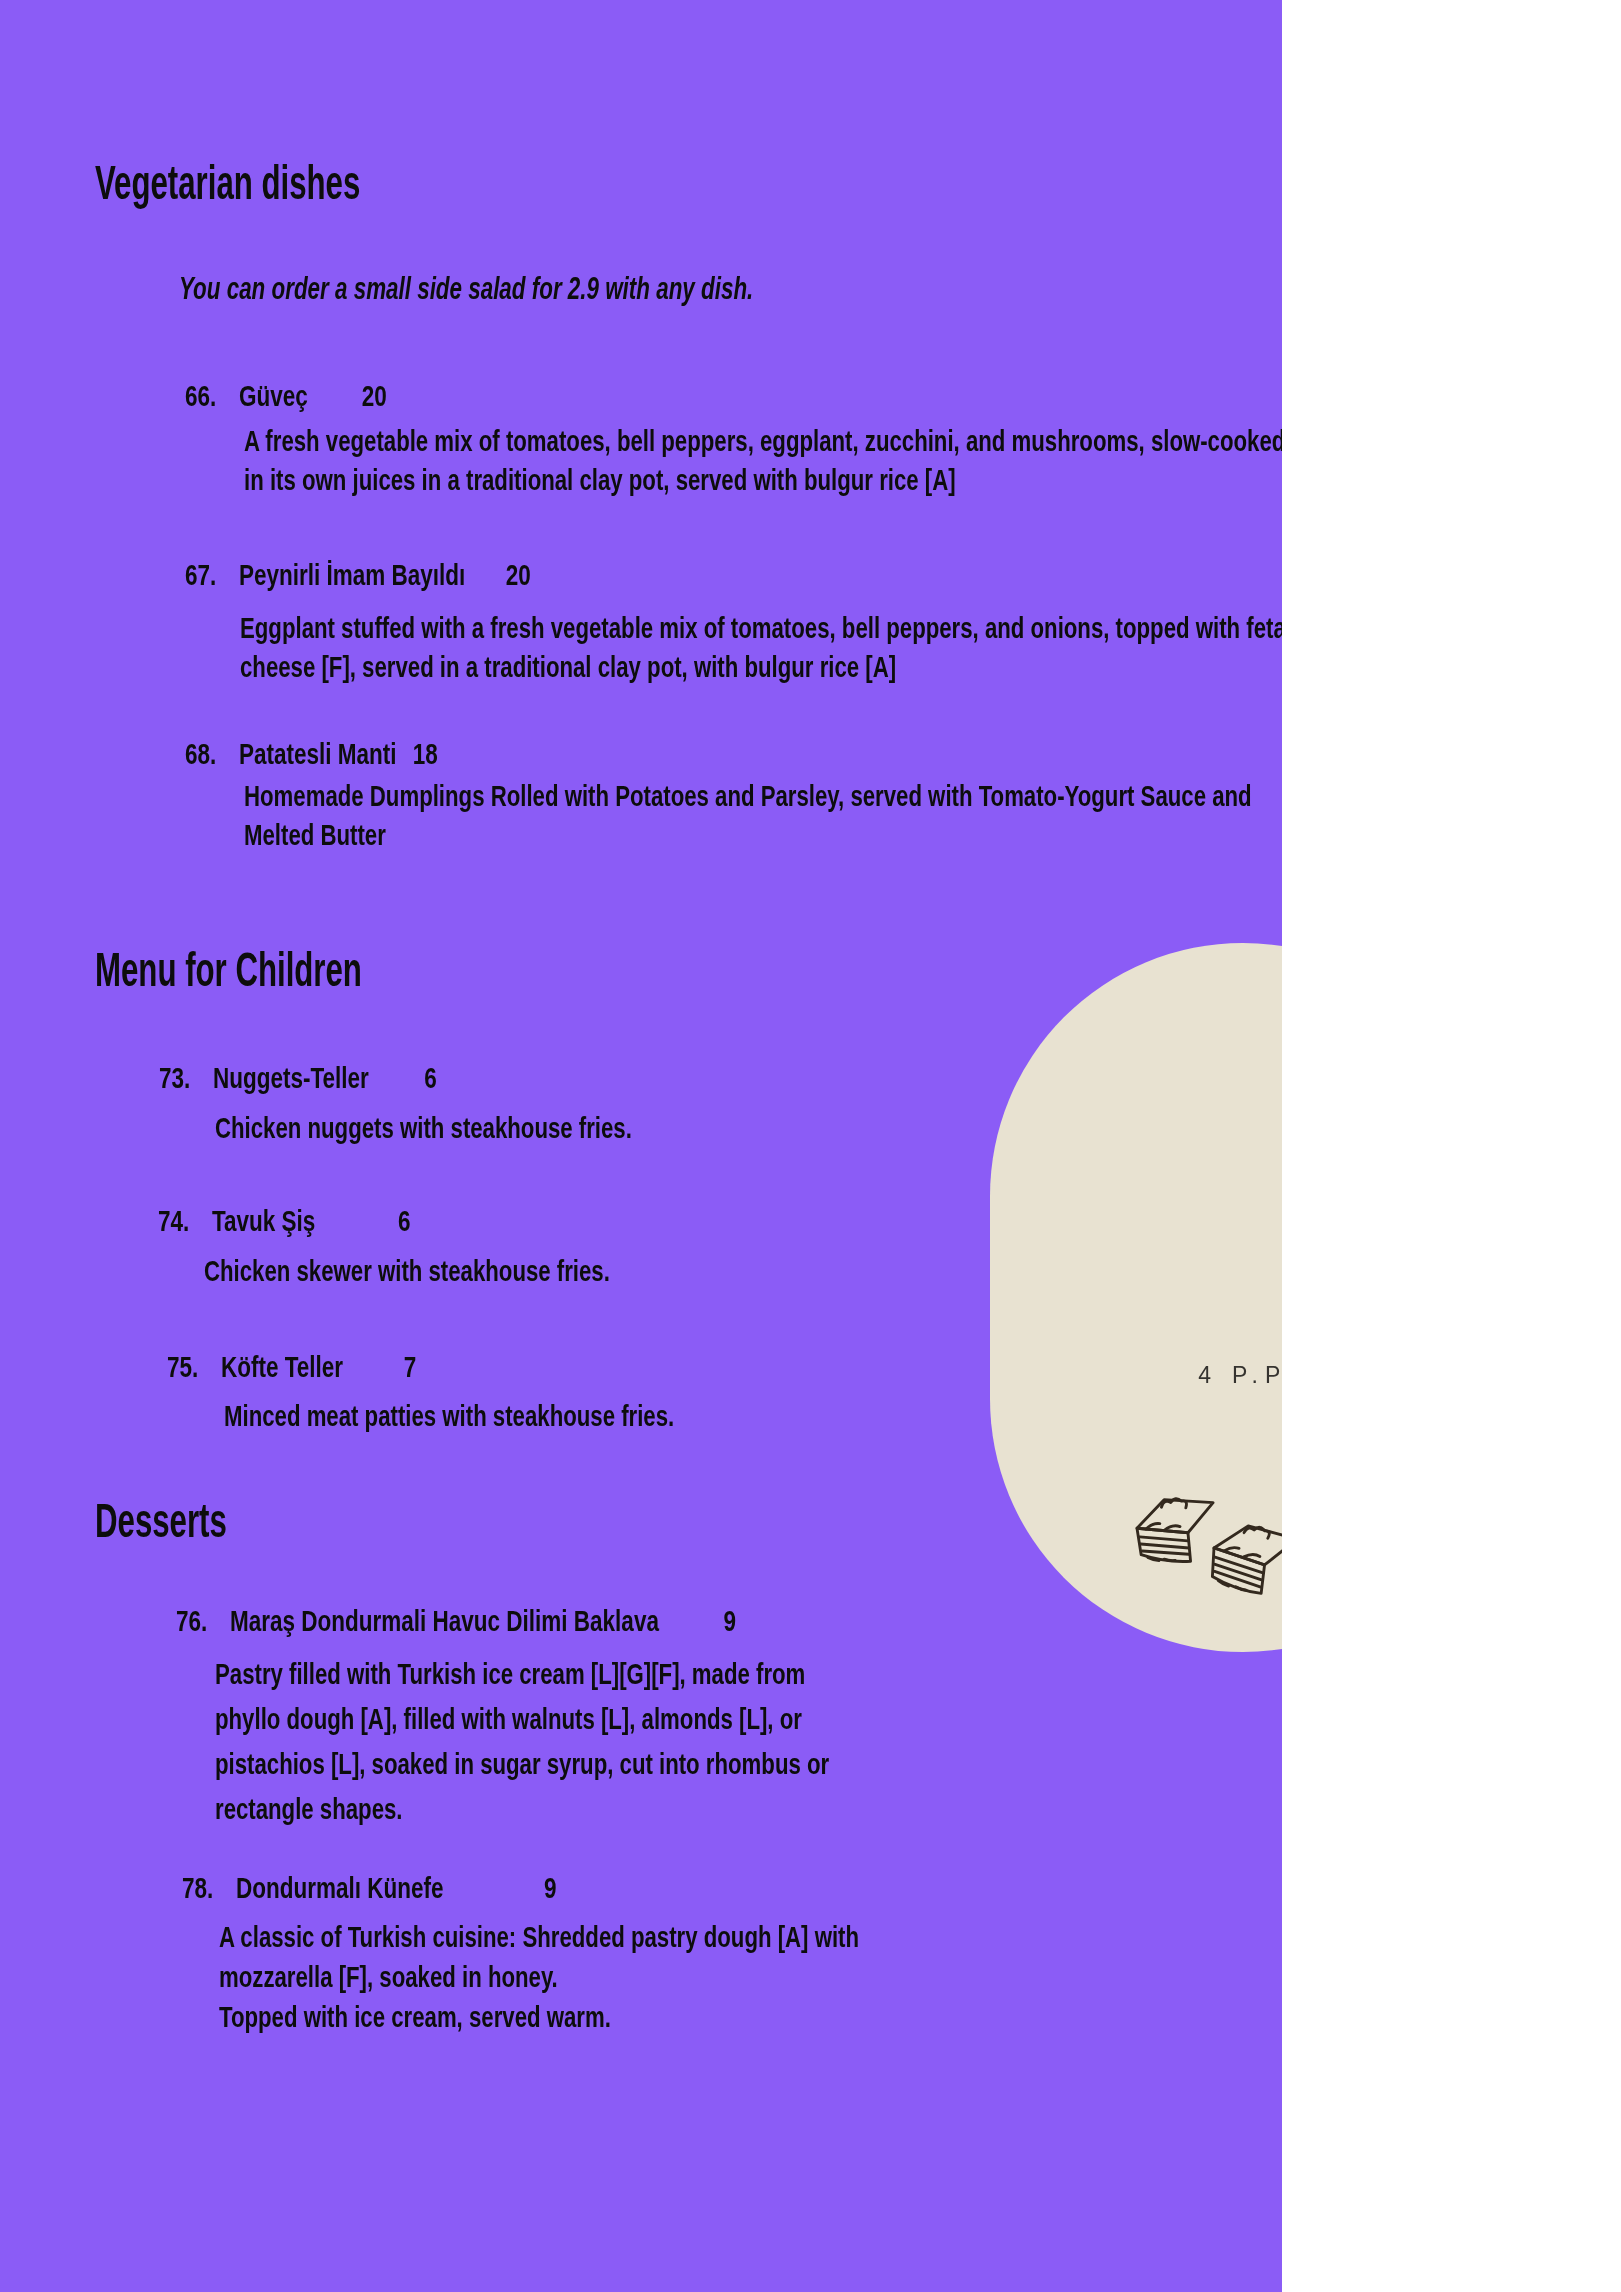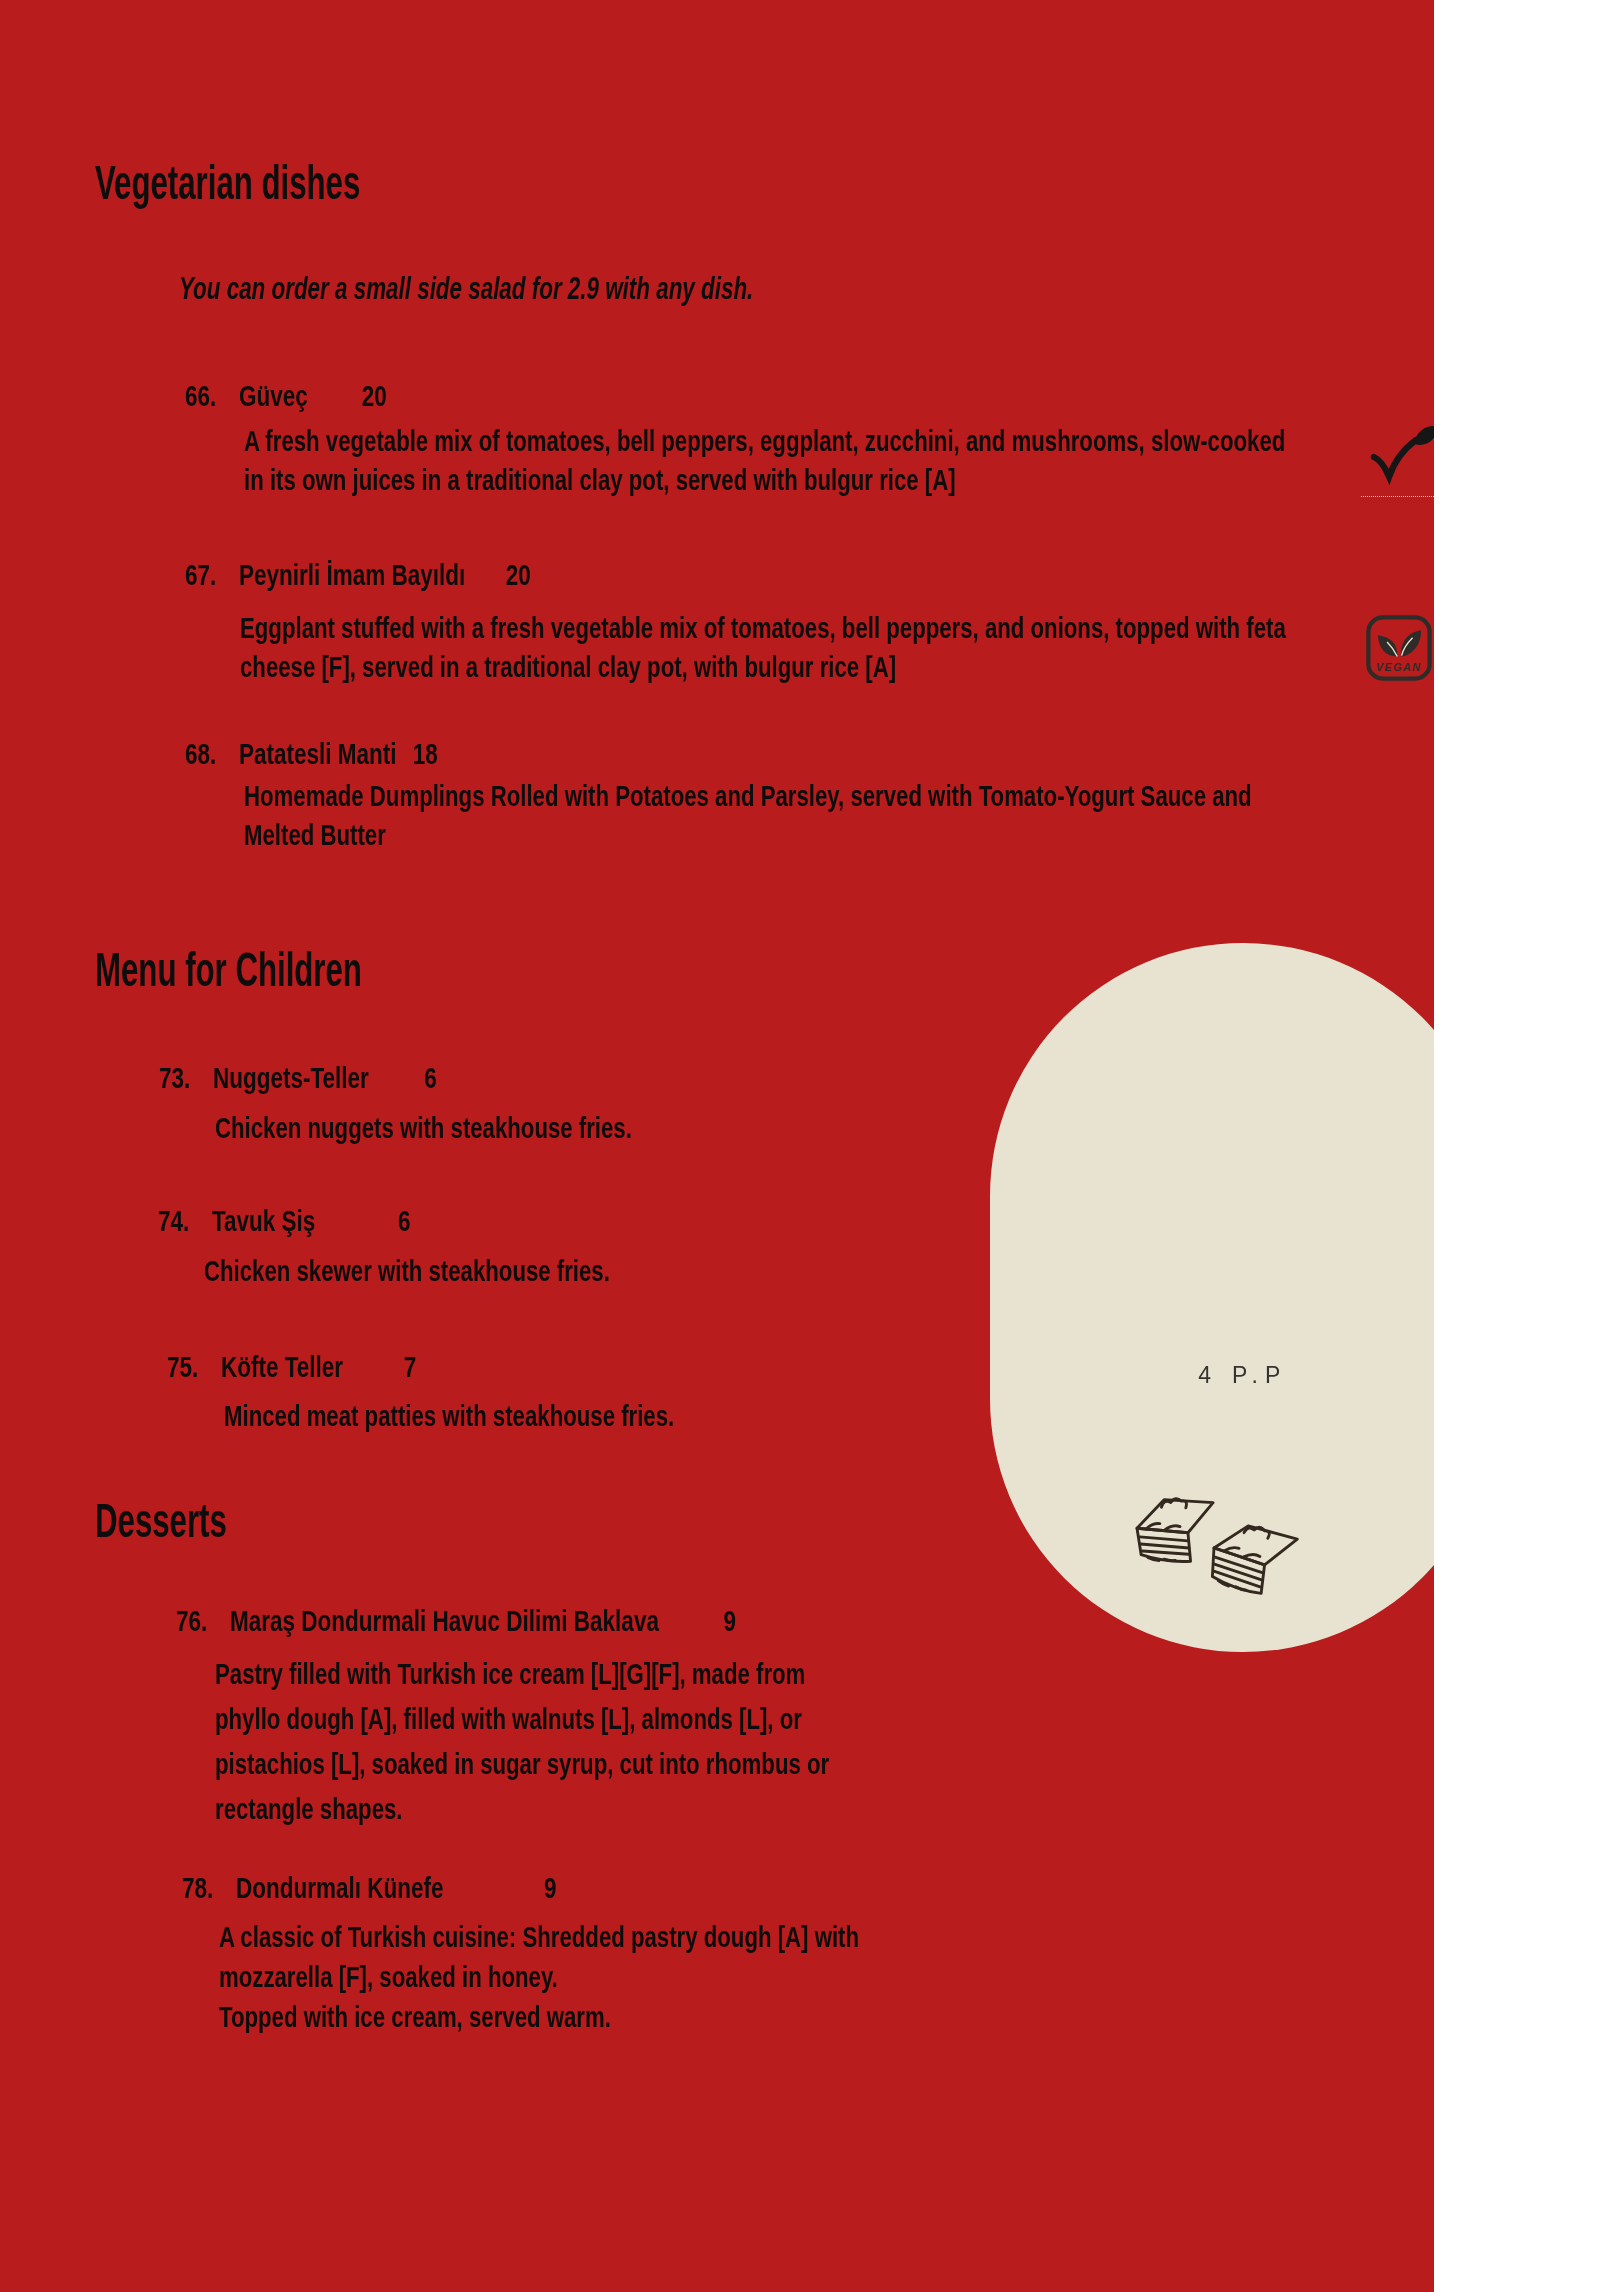--- a/index.html
+++ b/index.html
@@ -1,17 +1,17 @@
 <!DOCTYPE html>
 <html style="font-size:14.3px"><head>
 <meta charset="utf-8">
 <style>
   html,body { margin:0; padding:0; background:#ffffff; }
   .page {
-    position:relative; width:1434px; height:2293px; background:#b91c1c;
+    position:relative; width:1282px; height:2293px; background:#8b5cf6;
     overflow:hidden; font-family:"Liberation Sans", sans-serif; color:#0d0d0d;
   }
   
   .cond {
     position:absolute; font-family:"Liberation Sans", sans-serif;
     font-weight:bold; white-space:nowrap; transform-origin:0 0; color:#0d0d0d;
   }
   .h     { font-size:48px; transform:scaleX(0.65); line-height:48px; }
   .title { font-size:30px; transform:scaleX(0.75); line-height:32px; }
   .desc  { font-size:29.6px; transform:scaleX(0.75); line-height:39px; }

